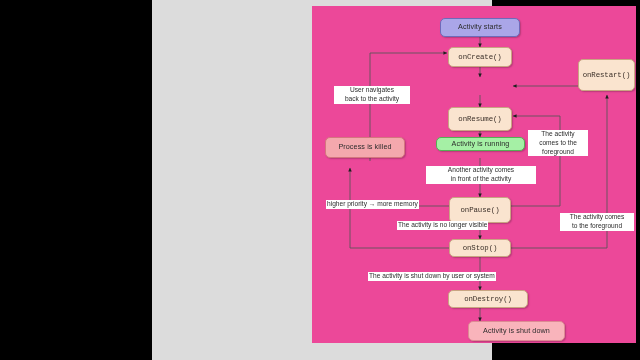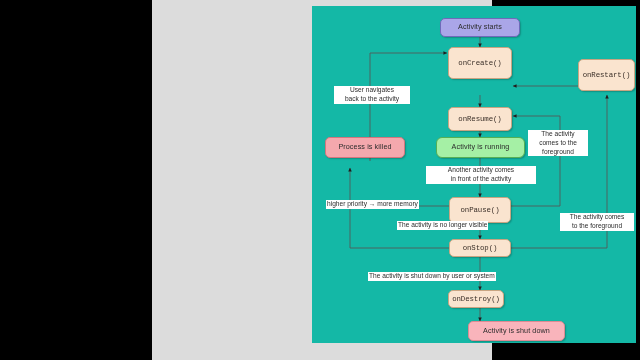--- a/index.html
+++ b/index.html
@@ -32,21 +32,21 @@
     box-sizing: border-box;
   }
 
   
   #canvas {
     position: absolute;
     left: 160px;
     top: 6px;
     width: 324px;
     height: 337px;
-    background: #14b8a6;
+    background: #ec4899;
     overflow: hidden;
   }
 
   
   #wires {
     position: absolute;
     left: 0;
     top: 0;
     width: 324px;
     height: 337px;
@@ -166,50 +166,50 @@
 
           <path d="M137,200 L38,200"></path>
 
         </g>
       </svg>
 
       <div class="node label-style c-start" style="left:128px; top:12px; width:80px; height:19px;">
         <span>Activity starts</span>
       </div>
 
-      <div class="node mono-style c-callback" style="left:136px; top:41px; width:64px; height:32px;justify-content:center;">
+      <div class="node mono-style c-callback" style="left:136px; top:41px; width:64px; height:20px;justify-content:center;">
         <span>onCreate()</span>
       </div>
 
 
       <div class="node mono-style c-callback" style="left:136px; top:101px; width:64px; height:24px;">
         <span>onResume()</span>
       </div>
 
       <div class="node mono-style c-callback" style="left:266px; top:53px; width:57px; height:32px;">
         <span>onRestart()</span>
       </div>
 
-      <div class="node label-style c-running" style="left:124px; top:131px; width:89px; height:21px;border-radius:6px;">
+      <div class="node label-style c-running" style="left:124px; top:131px; width:89px; height:14px;">
         <span>Activity is running</span>
       </div>
 
       <div class="node label-style c-killed" style="left:13px; top:131px; width:80px; height:21px;">
         <span>Process is killed</span>
       </div>
 
       <div class="node mono-style c-callback" style="left:137px; top:191px; width:62px; height:26px;">
         <span>onPause()</span>
       </div>
 
       <div class="node mono-style c-callback" style="left:137px; top:233px; width:62px; height:18px;">
         <span>onStop()</span>
       </div>
 
-      <div class="node mono-style c-callback" style="left:136px; top:284px; width:56px; height:18px;">
+      <div class="node mono-style c-callback" style="left:136px; top:284px; width:80px; height:18px;">
         <span>onDestroy()</span>
       </div>
 
       <div class="node label-style c-shutdown" style="left:120px; top:315px; width:97px; height:20px;">
         <span>Activity is shut down</span>
       </div>
 
       <div class="caption" style="left:22px; top:80px; width:74px;">User navigates
 back to the activity</div>
 

